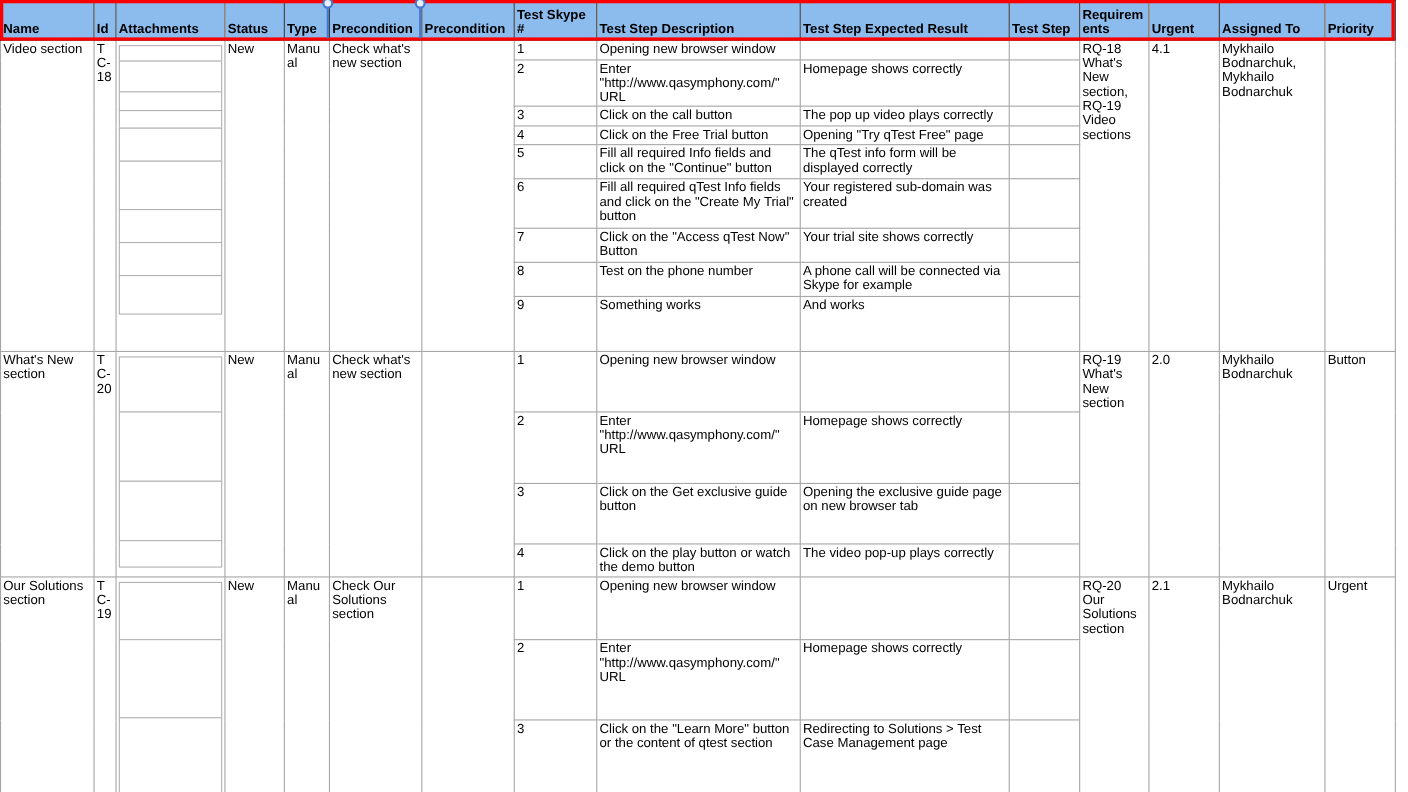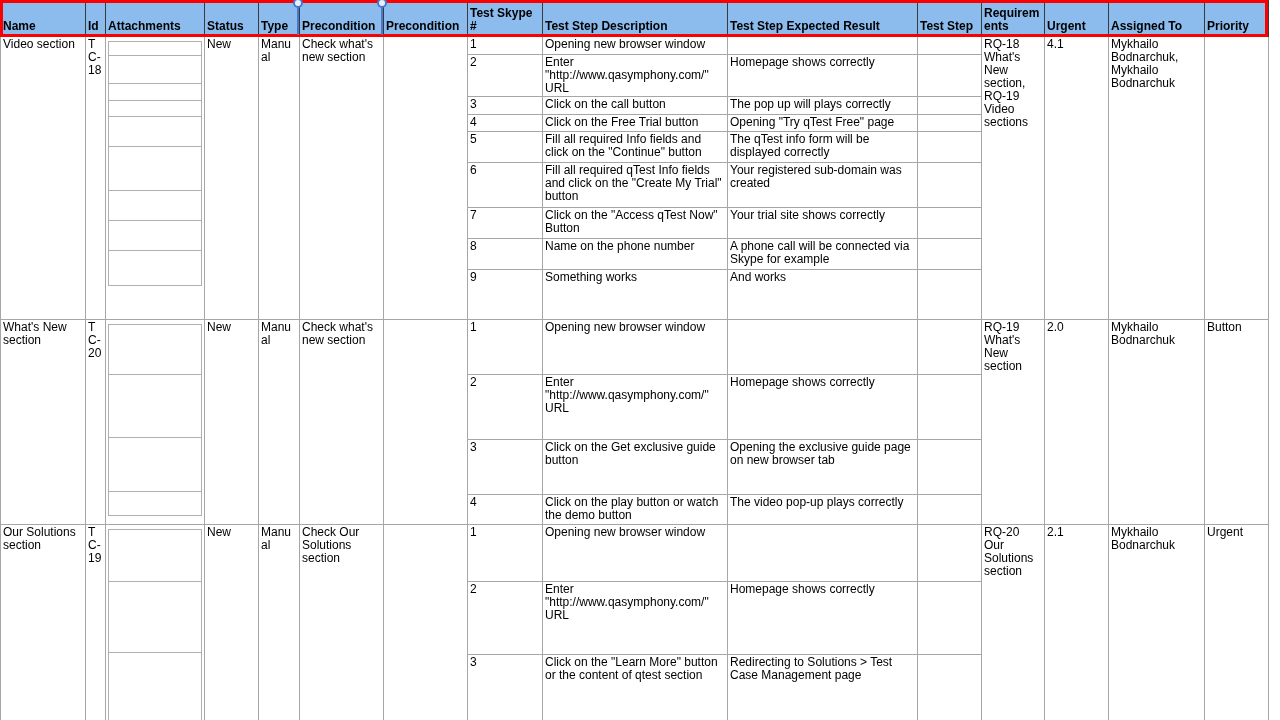--- a/index.html
+++ b/index.html
@@ -99,21 +99,21 @@
   </tr>
   <tr style="height:31px">
     <td>2</td>
     <td>Enter "http://www.qasymphony.com/" URL</td>
     <td>Homepage shows correctly</td>
     <td></td>
   </tr>
   <tr style="height:18px">
     <td>3</td>
     <td>Click on the call button</td>
-    <td>The pop up will plays correctly</td>
+    <td>The pop up video plays correctly</td>
     <td></td>
   </tr>
   <tr style="height:17px">
     <td>4</td>
     <td>Click on the Free Trial button</td>
     <td>Opening "Try qTest Free" page</td>
     <td></td>
   </tr>
   <tr style="height:31px">
     <td>5</td>
@@ -128,21 +128,21 @@
     <td></td>
   </tr>
   <tr style="height:31px">
     <td>7</td>
     <td>Click on the "Access qTest Now" Button</td>
     <td>Your trial site shows correctly</td>
     <td></td>
   </tr>
   <tr style="height:31px">
     <td>8</td>
-    <td>Name on the phone number</td>
+    <td>Test on the phone number</td>
     <td>A phone call will be connected via Skype for example</td>
     <td></td>
   </tr>
   <tr style="height:50px">
     <td>9</td>
     <td>Something works</td>
     <td>And works</td>
     <td></td>
   </tr>
 

